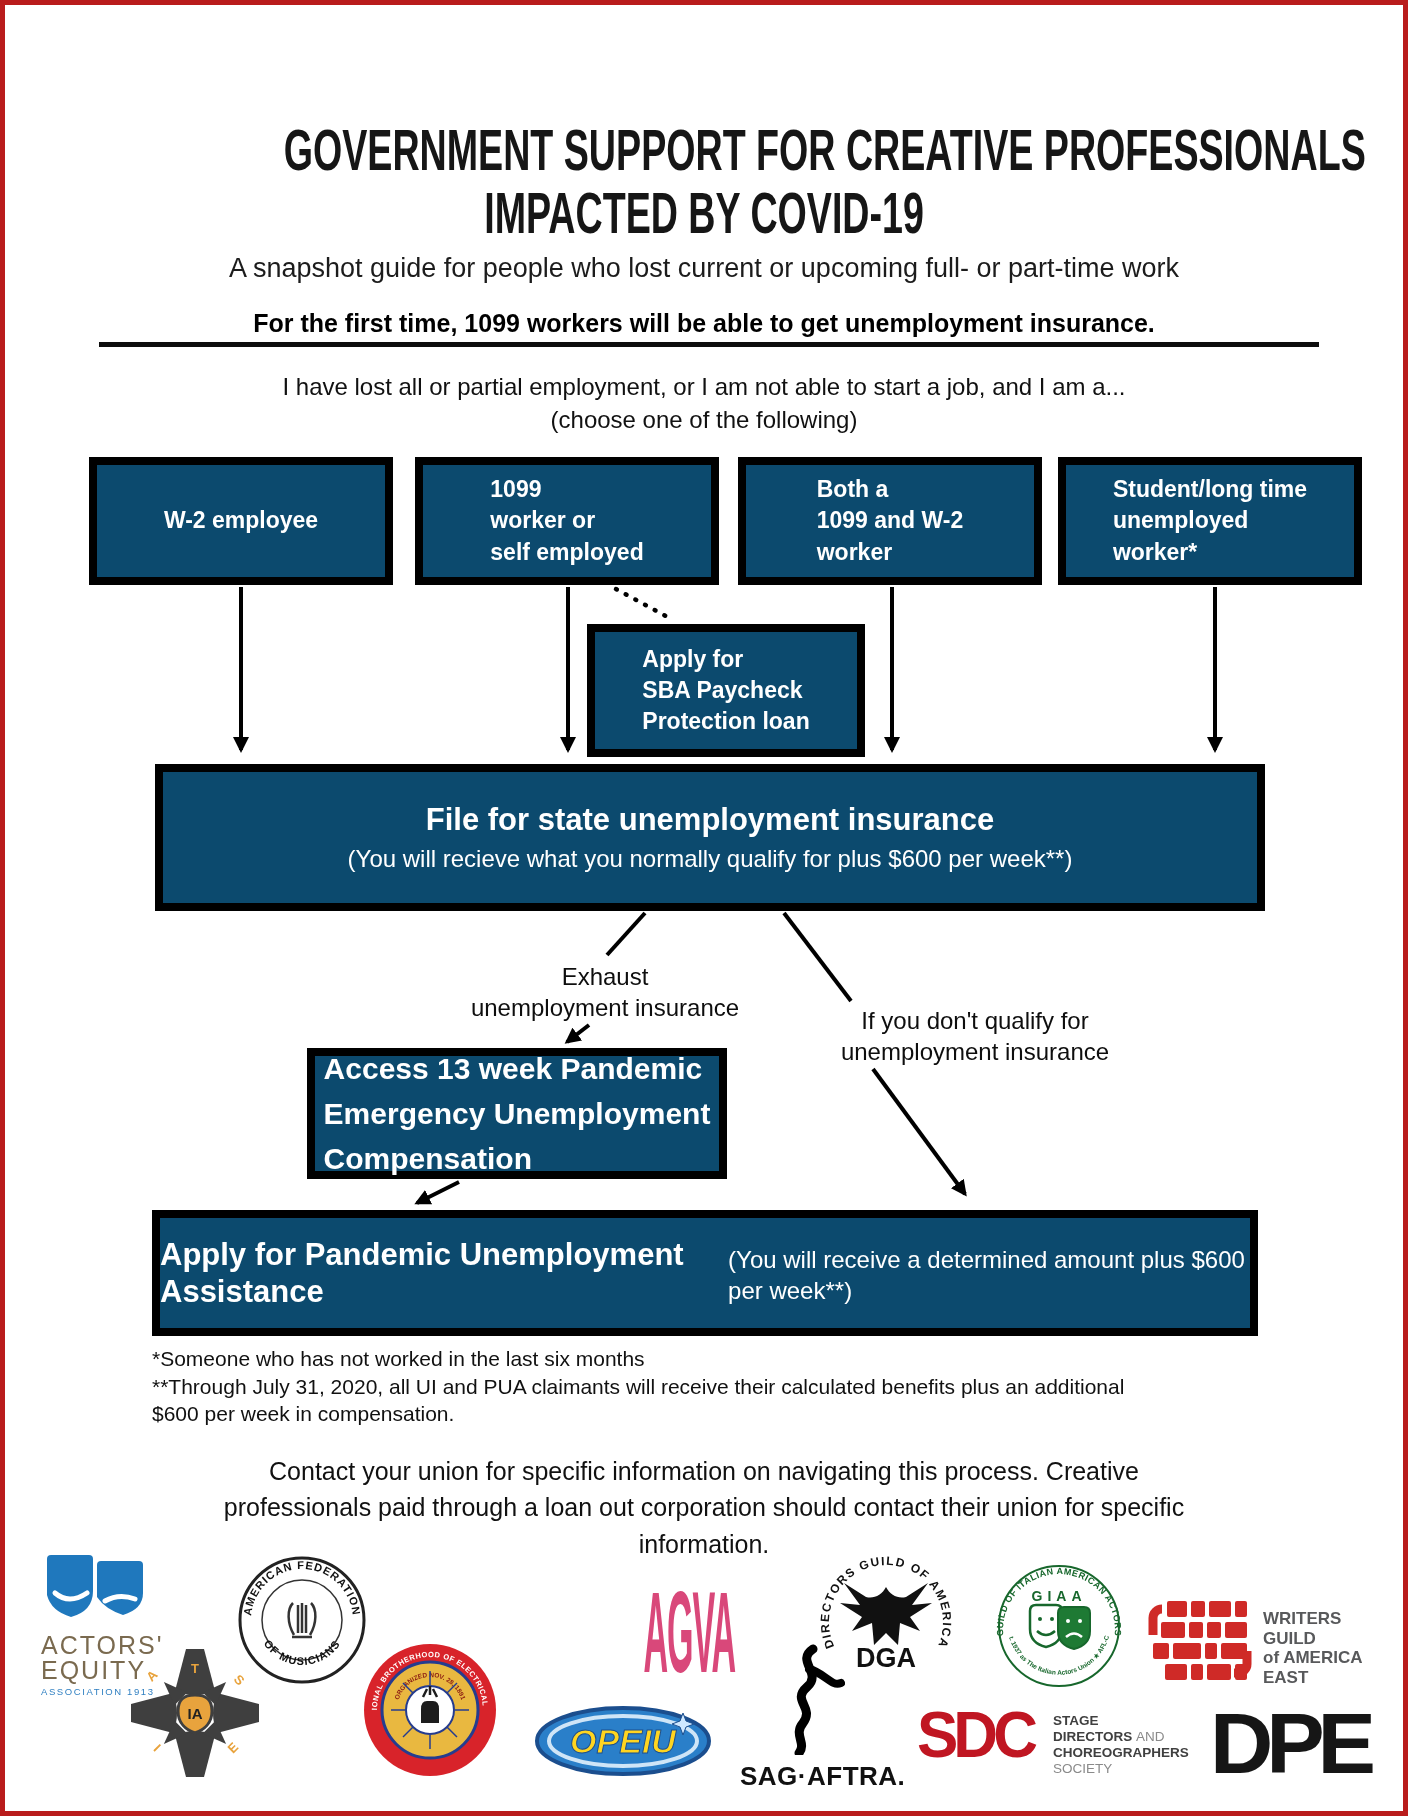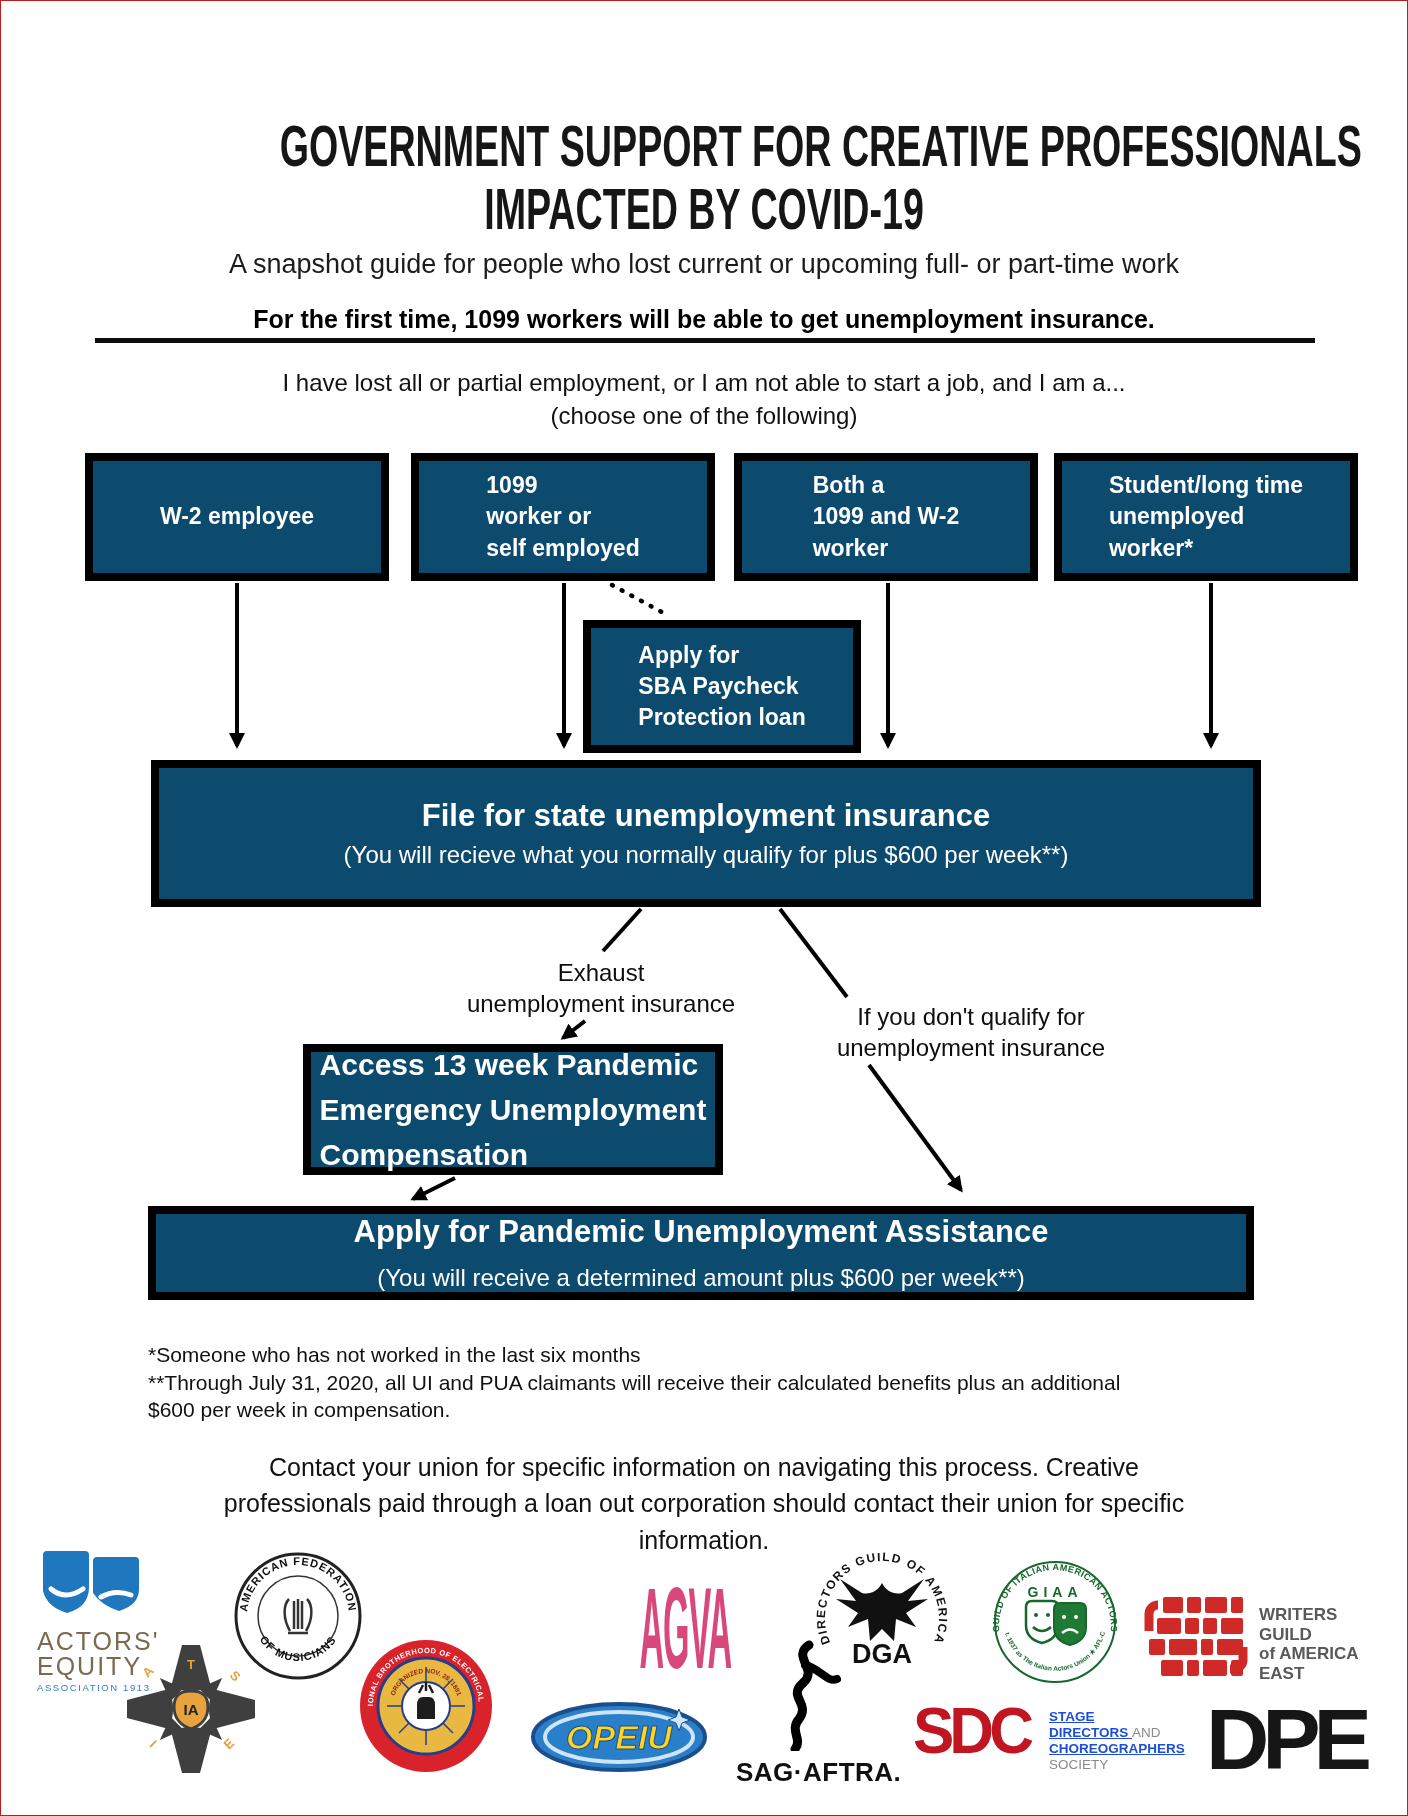--- a/index.html
+++ b/index.html
@@ -1,35 +1,35 @@
 <!DOCTYPE html>
 <html><head>
 <meta charset="utf-8">
 <style>
   html,body{margin:0;padding:0;background:#ffffff;}
   body{font-family:"Liberation Sans", sans-serif; color:#111;}
-  .page{position:relative;width:1408px;height:1816px;background:#fff;border:1px solid #b91c1c;box-sizing:border-box;overflow:hidden;}
+  .page{position:relative;width:1408px;height:1816px;background:#fff;border:5px solid #b91c1c;box-sizing:border-box;overflow:hidden;}
   .abs{position:absolute;}
   .ctr{left:0;right:0;text-align:center;}
   .preline{white-space:pre-line;}
 
   .main-title{top:114px;font-weight:700;font-size:57px;line-height:1.1;letter-spacing:0px;color:#161616;}
   .main-title .squeeze{display:inline-block;transform:scaleX(0.66);transform-origin:50% 50%;white-space:nowrap;}
   .subtitle{top:248px;font-size:27px;font-weight:400;color:#1c1c1c;}
   .highlight{top:288px;font-size:25px;font-weight:700;color:#000;margin-top:16px;}
   .rule{top:337px;left:94px;width:1220px;height:5px;background:#0d0d0d;}
   .q1{top:368px;font-size:24px;font-weight:500;}
   .q2{top:401px;font-size:24px;font-weight:500;}
 
   .bluebox{position:absolute;box-sizing:border-box;background:#0c4a6e;border:8px solid #000;color:#fff;
            display:flex;align-items:center;justify-content:center;text-align:left;z-index:2;}
   .optbox{top:452px;width:304px;height:128px;font-size:23px;font-weight:600;line-height:1.35;}
   .sbabox{left:582px;top:619px;width:278px;height:133px;font-size:23px;font-weight:600;line-height:1.35;}
   .uibox{left:150px;top:759px;width:1110px;height:147px;flex-direction:column;}
-  .puabox{left:147px;top:1205px;width:1106px;height:94px;flex-direction:column;gap:8px;}
+  .puabox{left:147px;top:1205px;width:1106px;height:126px;flex-direction:row;gap:8px;}
   .bigbox-title{font-size:31px;font-weight:600;line-height:1.2;}
   .bigbox-sub{font-size:24px;font-weight:500;line-height:1.3;margin-top:4px;}
   .peucbox{left:302px;top:1043px;width:420px;height:131px;font-size:30px;font-weight:600;line-height:1.5;}
 
   .flowlabel{position:absolute;font-size:24px;font-weight:500;text-align:center;line-height:1.3;color:#0e0e0e;z-index:2;}
   .exhaust{left:440px;top:956px;width:320px;}
   .noqual{left:790px;top:1000px;width:360px;}
 
   .connectors{position:absolute;left:0;top:0;width:1408px;height:1816px;z-index:1;}
 
@@ -50,21 +50,21 @@
 
   .agva{left:638px;top:20px;width:92px;height:135px;display:flex;align-items:center;justify-content:center;}
   .agva-name{font-size:62px;font-weight:700;color:#d9487a;transform:scale(0.55,1.85);transform-origin:50% 50%;letter-spacing:-2px;}
 
   .sag{left:735px;top:98px;width:140px;text-align:center;}
   .sag-name{font-size:26px;font-weight:700;color:#111;letter-spacing:0.5px;margin-top:2px;}
 
   .sdc{left:912px;top:162px;width:230px;}
   .sdc-name{font-size:62px;font-weight:900;color:#c01622;letter-spacing:-5px;line-height:0.9;display:inline-block;transform:scaleY(1.05);}
   .sdc-text{position:absolute;left:136px;top:6px;font-size:13.5px;font-weight:700;line-height:1.18;text-align:left;}
-  .sdc-red{color:#1d4ed8;text-decoration:underline;} .sdc-gray{color:#8a8a8a;font-weight:500;}
+  .sdc-red{color:#404040;} .sdc-gray{color:#8a8a8a;font-weight:500;}
 
   .wgae{left:1140px;top:56px;width:240px;}
   .wgae-text{position:absolute;left:118px;top:8px;font-size:17px;font-weight:700;color:#58595b;line-height:1.15;text-align:left;}
 
   .dpe{left:1205px;top:158px;width:195px;text-align:left;}
   .dpe-name{font-size:86px;font-weight:900;color:#161616;letter-spacing:-7px;line-height:0.95;display:inline-block;transform:scaleX(1.02);transform-origin:0 0;}
 </style>
 </head>
 <body>
 

